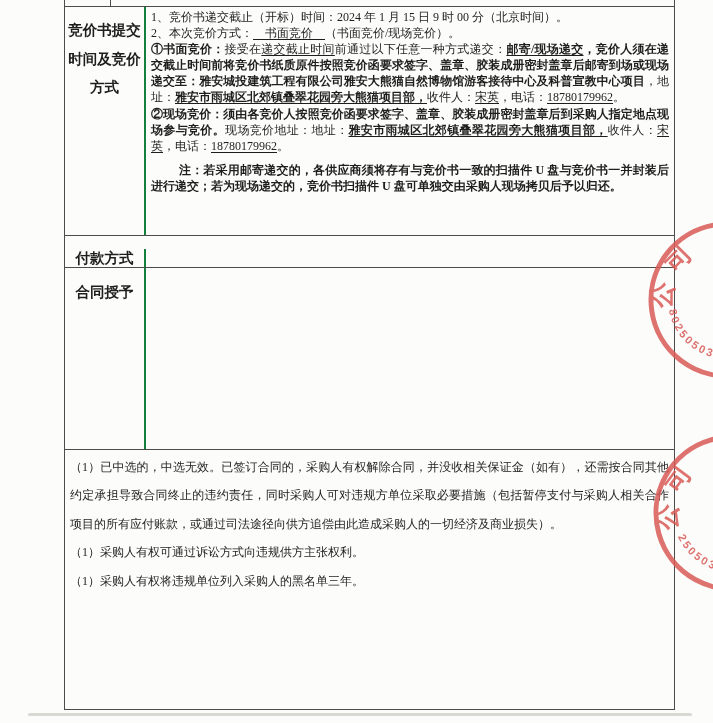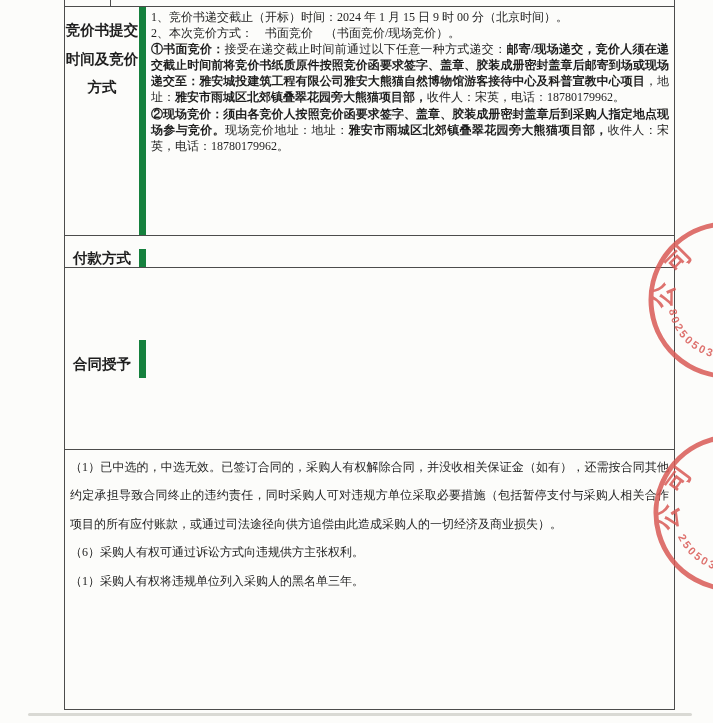--- a/index.html
+++ b/index.html
@@ -16,44 +16,44 @@
     position:absolute;left:64px;top:0;width:611px;height:710px;
     border-left:1px solid #4c4c4c;border-right:1px solid #4c4c4c;border-bottom:1px solid #4c4c4c;
     box-sizing:border-box;background:transparent;
   }
   .frag-row{position:relative;height:7px;border-bottom:1px solid #4c4c4c;box-sizing:border-box;}
   .frag-div{position:absolute;left:45px;top:0;width:1px;height:7px;background:#4c4c4c;}
   .trow{display:flex;box-sizing:border-box;border-bottom:1px solid #4c4c4c;}
   .trow.last{border-bottom:none;}
   .r1{height:229px;}
   .r2{height:32px;align-items:flex-end;}
-  .r3{height:182px;align-items:center;}
+  .r3{height:182px;}
   .r4{height:260px;}
   .hcell{
-    width:81px;flex:0 0 81px;border-right:7px solid #15803d;box-sizing:border-box;
+    width:81px;flex:0 0 81px;border-right:2px solid #15803d;box-sizing:border-box;
     font-weight:bold;font-size:14.5px;display:flex;flex-direction:column;align-items:center;
     white-space:pre-line;text-align:center;overflow:hidden;
   }
   .h-top1{justify-content:flex-start;padding-top:9px;line-height:28.5px;}
   .h-center{justify-content:center;line-height:18px;}
   .h-top3{justify-content:flex-start;padding-top:10px;line-height:28px;}
   .ccell{
     flex:1 1 auto;padding:0 5px;box-sizing:border-box;overflow:hidden;
   }
   .ccell p{margin:0;text-align:justify;word-break:break-all;font-size:12px;}
   .c1{padding-top:2px;}
   .c1 p{line-height:16.1px;}
   .c2{padding-top:1px;}
   .c2 p{line-height:15.5px;}
   .c3{padding-top:6px;}
   .c3 p{line-height:28.5px;}
   .c4{padding-top:3px;}
   .c4 p{line-height:28.4px;}
   .b{font-weight:bold;}
-  .u{text-underline-offset:2px;}
+  .u{text-decoration:underline;text-underline-offset:2px;}
   .gap{margin-top:8px !important;}
   .indent{text-indent:28px;}
 
   
   .bottom-shadow{
     position:absolute;left:28px;top:713px;width:664px;height:3px;
     background:#d9d9d4;border-radius:2px;
   }
 
   
@@ -77,35 +77,36 @@
 
     <div class="trow r1">
       <div class="hcell h-top1">竞价书提交
 时间及竞价
 方式</div>
       <div class="ccell c1">
           <p class=""><span>1、竞价书递交截止（开标）时间：2024 年 1 月 15 日 9 时 00 分（北京时间）。</span></p>
           <p class=""><span>2、本次竞价方式：</span><span class="u">　书面竞价　</span><span>（书面竞价/现场竞价）。</span></p>
           <p class=""><span class="b">①书面竞价：</span><span>接受在</span><span class="u">递交截止时间</span><span>前通过以下任意一种方式递交：</span><span class="b u">邮寄/现场递交</span><span class="b">，竞价人须在递交截止时间前将竞价书纸质原件按照竞价函要求签字、盖章、胶装成册密封盖章后邮寄到场或现场递交至：雅安城投建筑工程有限公司雅安大熊猫自然博物馆游客接待中心及科普宣教中心项目</span><span>，地址：</span><span class="b u">雅安市雨城区北郊镇叠翠花园旁大熊猫项目部，</span><span>收件人：</span><span class="u">宋英</span><span>，电话：</span><span class="u">18780179962</span><span>。</span></p>
           <p class=""><span class="b">②现场竞价：</span><span class="b">须由各竞价人按照竞价函要求签字、盖章、胶装成册密封盖章后到采购人指定地点现场参与竞价。</span><span>现场竞价地址：地址：</span><span class="b u">雅安市雨城区北郊镇叠翠花园旁大熊猫项目部，</span><span>收件人：</span><span class="u">宋英</span><span>，电话：</span><span class="u">18780179962</span><span>。</span></p>
+          <p class="indent gap"><span class="b">注：若采用邮寄递交的，各供应商须将存有与竞价书一致的扫描件 U 盘与竞价书一并封装后进行递交；若为现场递交的，竞价书扫描件 U 盘可单独交由采购人现场拷贝后予以归还。</span></p>
         </div>
     </div>
 
     <div class="trow r2">
       <div class="hcell h-center">付款方式</div>
     </div>
 
     <div class="trow r3">
       <div class="hcell h-top3">合同授予</div>
     </div>
 
     <div class="trow r4 last">
       <div class="ccell c4">
           <p class=""><span>（1）已中选的，中选无效。已签订合同的，采购人有权解除合同，并没收相关保证金（如有），还需按合同其他约定承担导致合同终止的违约责任，同时采购人可对违规方单位采取必要措施（包括暂停支付与采购人相关合作项目的所有应付账款，或通过司法途径向供方追偿由此造成采购人的一切经济及商业损失）。</span></p>
-          <p class=""><span>（6）采购人有权可通过诉讼方式向违规供方主张权利。</span></p>
+          <p class=""><span>（1）采购人有权可通过诉讼方式向违规供方主张权利。</span></p>
           <p class=""><span>（1）采购人有权将违规单位列入采购人的黑名单三年。</span></p>
         </div>
     </div>
 
   </div>
 
   <div class="bottom-shadow"></div>
 
   <svg class="seal seal-1" width="170" height="170" viewBox="0 0 170 170">
     <defs>

